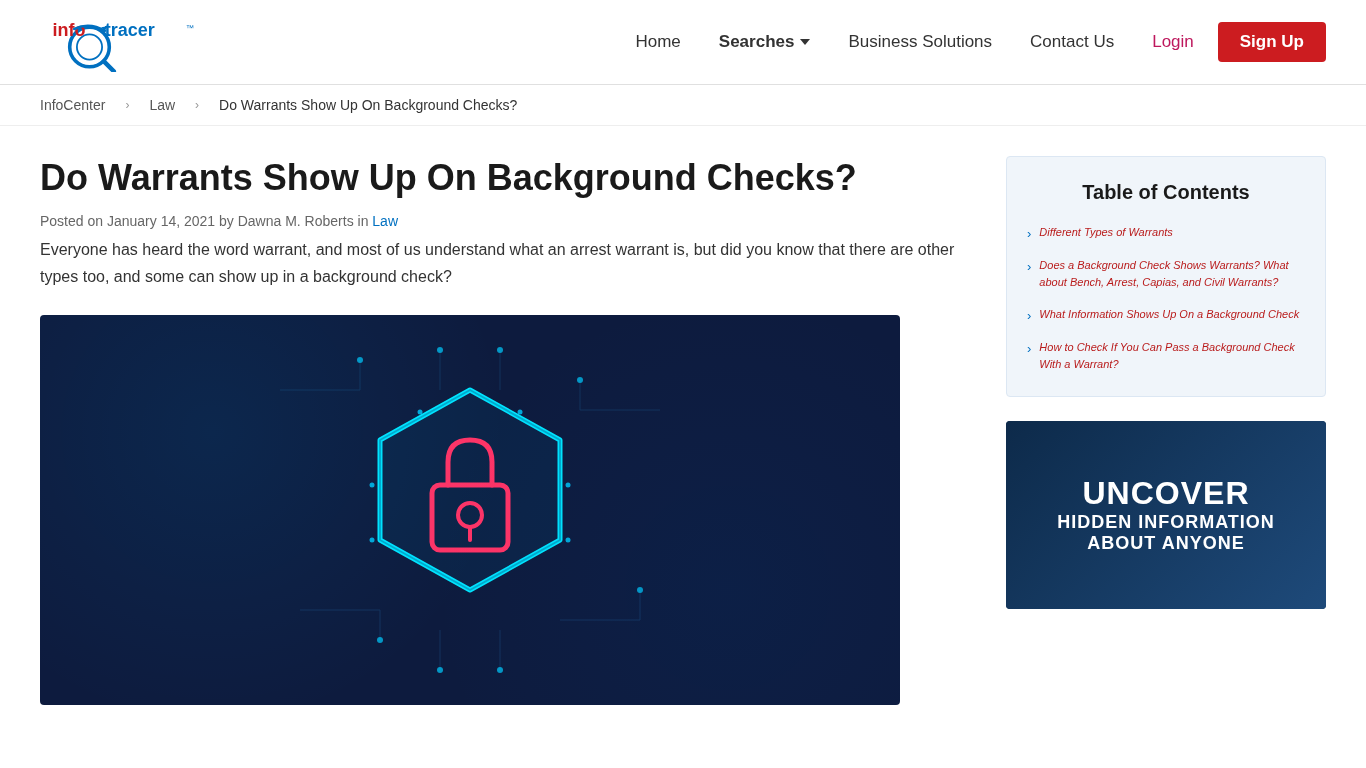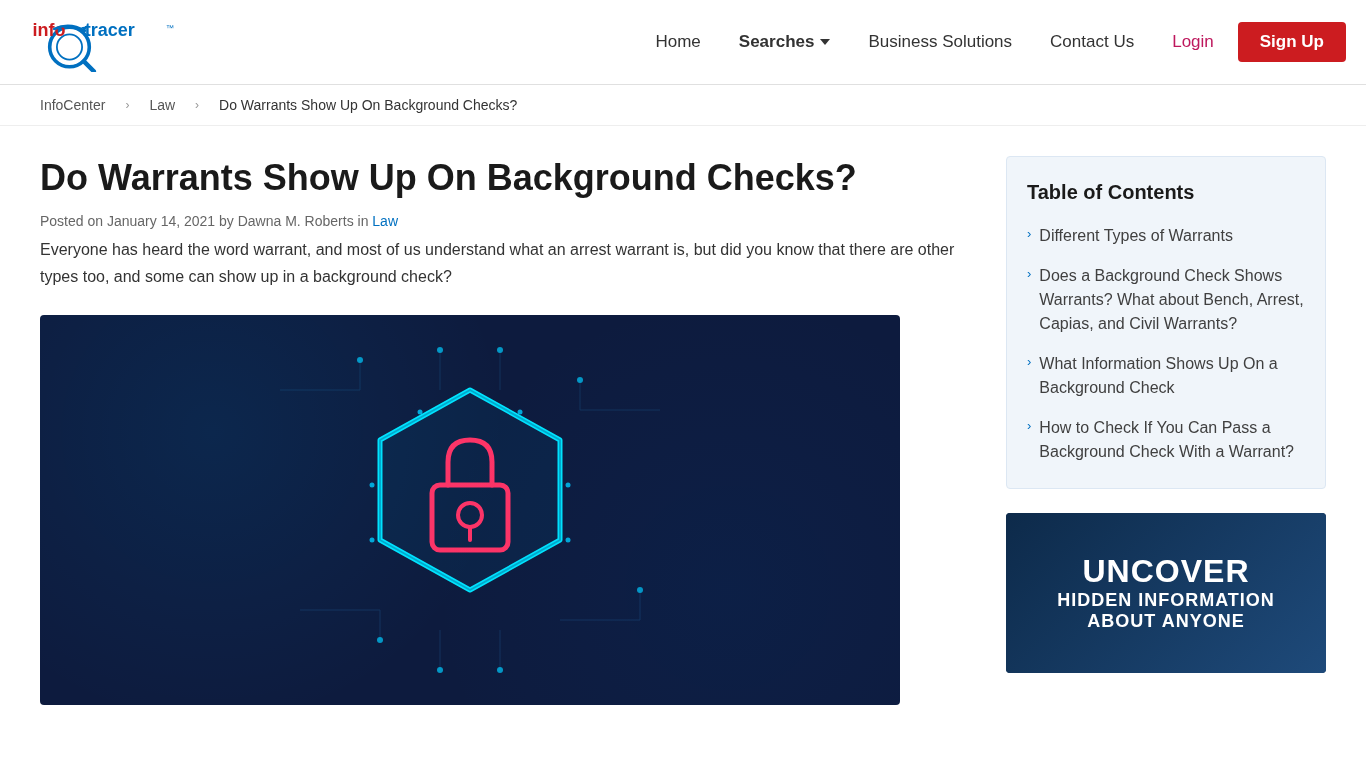--- a/index.html
+++ b/index.html
@@ -3,21 +3,21 @@
   <meta charset="utf-8">
   <style>
     * { box-sizing: border-box; margin: 0; padding: 0; }
     body { font-family: -apple-system, BlinkMacSystemFont, 'Segoe UI', Arial, sans-serif; color: #333; background: #fff; }
 
     
     header {
       display: flex;
       align-items: center;
       justify-content: space-between;
-      padding: 12px 20px;
+      padding: 12px 40px;
       border-bottom: 1px solid #e0e0e0;
       background: #fff;
     }
     .logo-area {
       display: flex;
       align-items: center;
     }
     .logo-svg {
       width: 180px;
       height: 60px;
@@ -158,50 +158,52 @@
       border: 1px solid #dce7f3;
       border-radius: 4px;
       padding: 24px 20px;
       margin-bottom: 24px;
     }
     .toc-title {
       font-size: 20px;
       font-weight: 700;
       color: #1a1a1a;
       margin-bottom: 20px;
+      text-align: center;
     }
     .toc-list {
       list-style: none;
       display: flex;
       flex-direction: column;
       gap: 16px;
     }
     .toc-item {
       display: flex;
       align-items: flex-start;
       gap: 8px;
     }
     .toc-chevron {
       color: #0070c0;
       font-size: 13px;
       margin-top: 2px;
       flex-shrink: 0;
     }
     .toc-item a {
-      color: #404040;
-      text-decoration: none;
-      font-size: 16px;
+      color: #b91c1c;
+      text-decoration: none;
+      font-size: 11px;
       line-height: 1.5;
+      font-style: italic;
     }
 
     
     .promo-box {
       background: #1a3a5c;
       border-radius: 4px;
-      height: 160px;
+      height: 188px;
       overflow: hidden;
       position: relative;
       display: flex;
       align-items: center;
       justify-content: center;
     }
     .promo-box::before {
       content: '';
       position: absolute;
       inset: 0;

